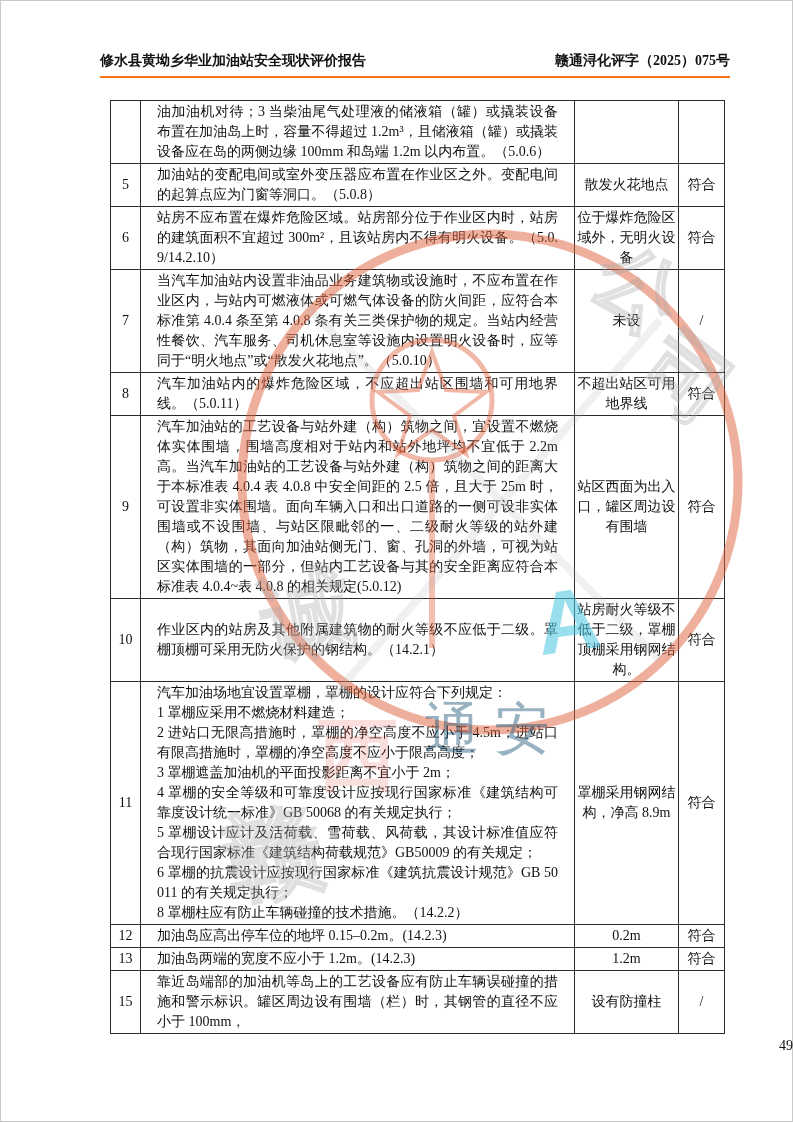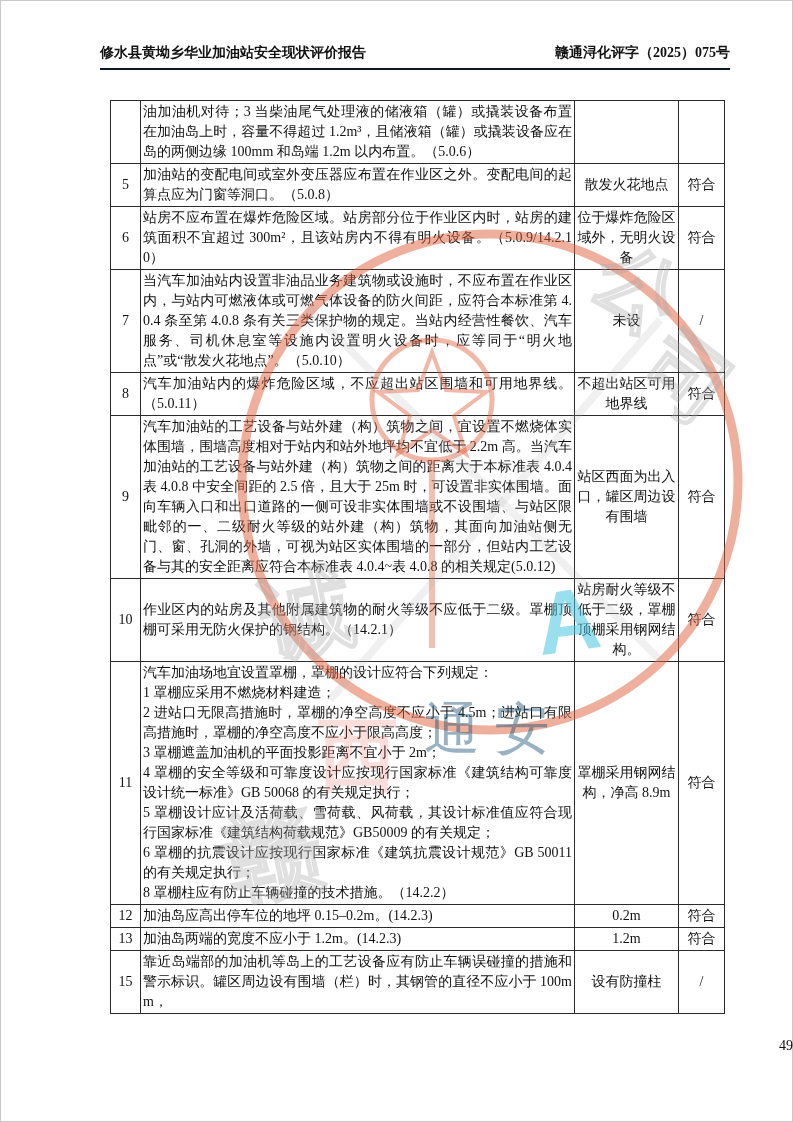--- a/index.html
+++ b/index.html
@@ -7,34 +7,34 @@
     position:relative;
     width:793px;height:1122px;
     margin:0 auto;
     background:#fff;
     overflow:hidden;
     font-family:"Liberation Serif","DejaVu Serif",serif;
     color:#111;
     box-shadow:0 0 0 1px #c9c9c9 inset;
   }
   .header{
-    position:absolute;left:100px;top:44px;width:630px;
+    position:absolute;left:100px;top:52px;width:630px;
     display:flex;justify-content:space-between;align-items:flex-end;
     font-size:14px;font-weight:bold;
     padding-bottom:6px;
-    border-bottom:2px solid #0f172a;
+    border-bottom:2px solid #f97316;
   }
   .doc-table{
     position:absolute;left:110px;top:100px;width:614px;
     border-collapse:collapse;table-layout:fixed;
     font-size:14px;line-height:20px;
   }
   .doc-table td{
     border:1px solid #2a2a2a;
-    padding:1px 2px;
+    padding:1px 16px;
     vertical-align:middle;
     word-break:break-all;
   }
   .col-num{width:30px;}
   .col-content{width:434px;}
   .col-eval{width:104px;}
   .col-result{width:46px;}
   td.num,td.eval,td.result{text-align:center;padding:1px;}
   td.content{text-align:justify;white-space:pre-wrap;}
   tr.bold-row td.content{font-weight:normal;}

